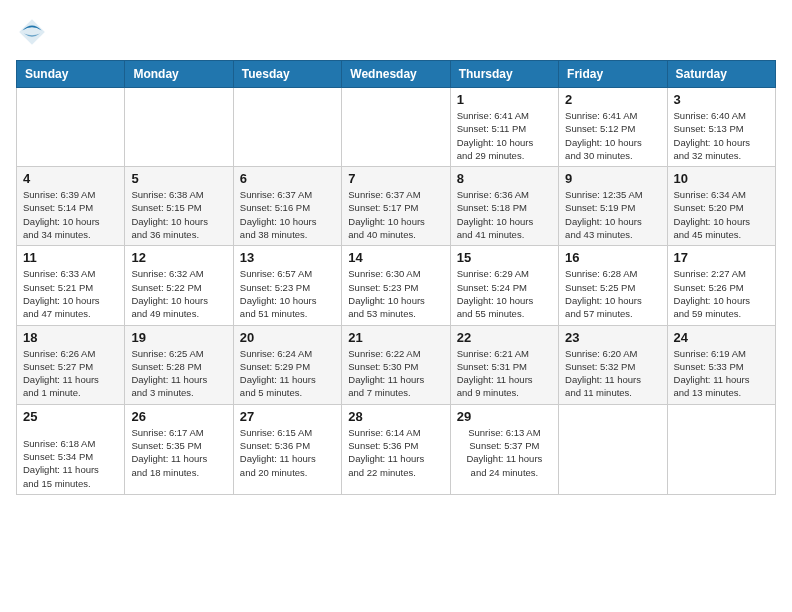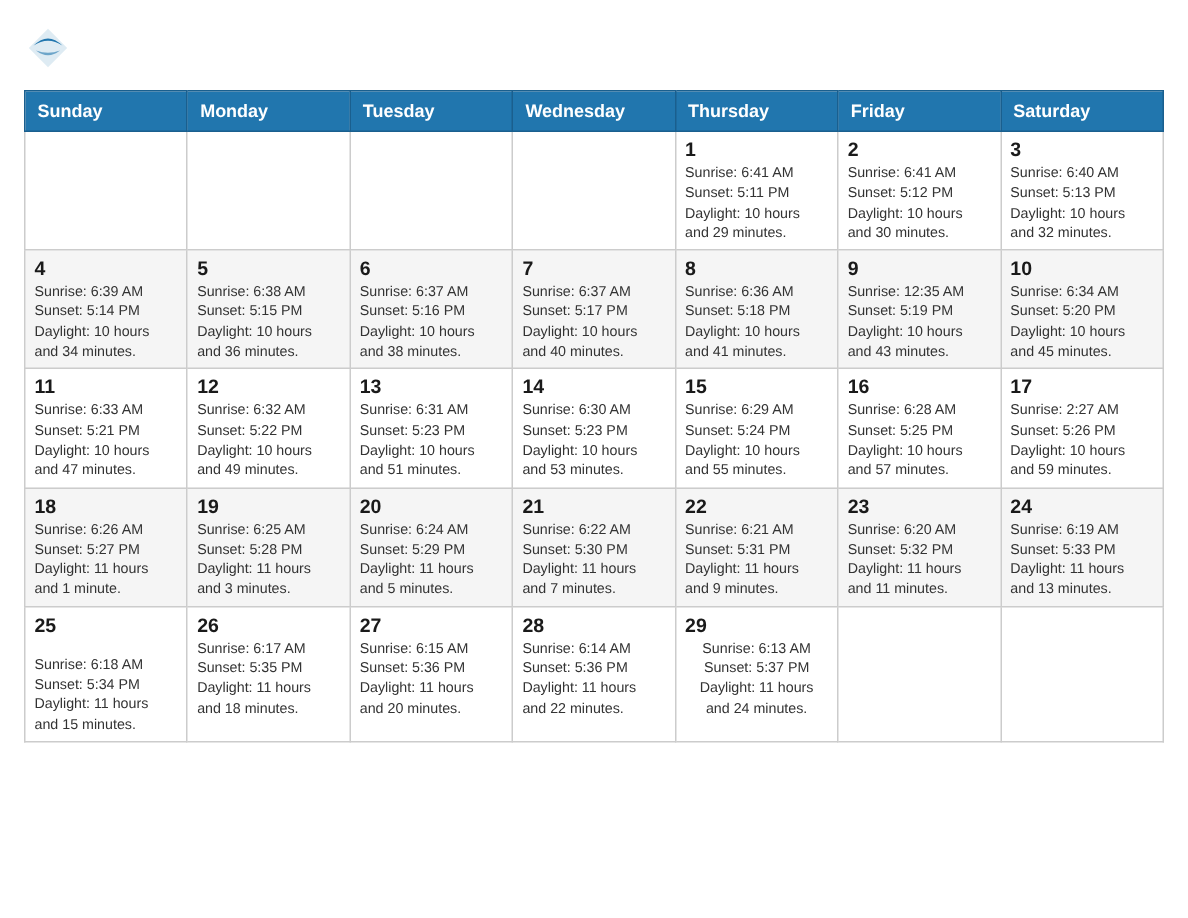--- a/index.html
+++ b/index.html
@@ -209,21 +209,21 @@
         </td>
         <td>
           <span class="day-num">12</span>
           <div class="day-info" style="white-space: pre-line;">Sunrise: 6:32 AM
 Sunset: 5:22 PM
 Daylight: 10 hours
 and 49 minutes.</div>
         </td>
         <td>
           <span class="day-num">13</span>
-          <div class="day-info" style="white-space: pre-line;">Sunrise: 6:31 AM
+          <div class="day-info" style="white-space: pre-line;">Sunrise: 6:57 AM
 Sunset: 5:23 PM
 Daylight: 10 hours
 and 51 minutes.</div>
         </td>
         <td>
           <span class="day-num">14</span>
           <div class="day-info" style="white-space: pre-line;">Sunrise: 6:30 AM
 Sunset: 5:23 PM
 Daylight: 10 hours
 and 53 minutes.</div>

